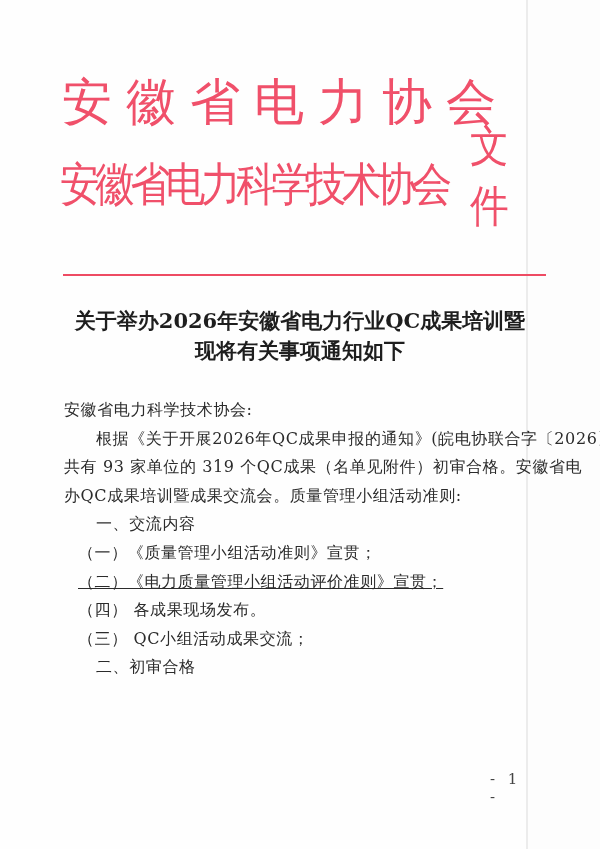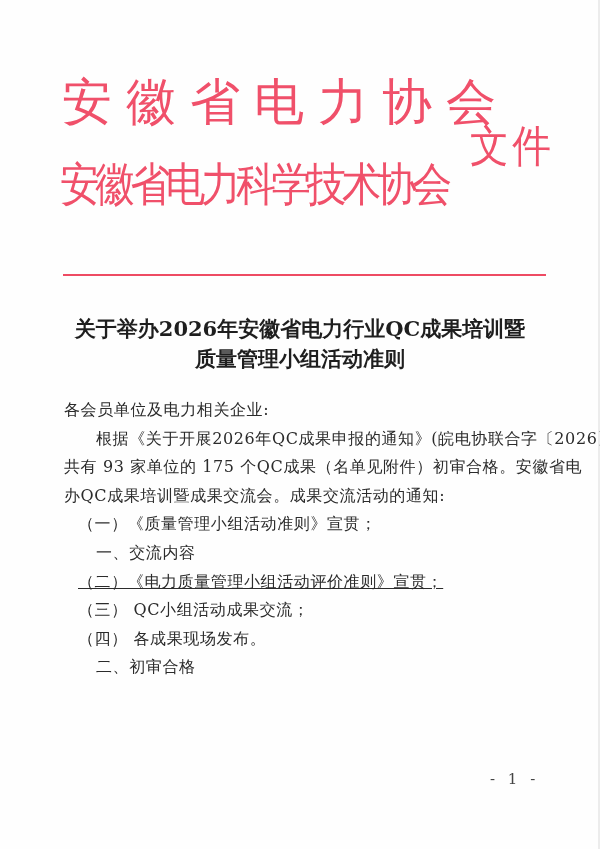--- a/index.html
+++ b/index.html
@@ -12,21 +12,21 @@
       height: 849px;
       position: relative;
       overflow: hidden;
       background: #fdfdfd;
       font-family: "DejaVu Serif", "Liberation Serif", serif;
       color: #2a2a2a;
     }
     .page {
       position: absolute;
       left: 0; top: 0;
-      width: 600px; height: 849px;
+      width: 528px; height: 849px;
       background: #fefefe;
     }
     .page-edge {
       position: absolute;
       right: 0; top: 0;
       width: 2px; height: 849px;
       background: #ececec;
     }
     
     .header-org {
@@ -87,21 +87,20 @@
     .title {
       position: absolute;
       left: 60px;
       width: 480px;
       text-align: center;
       font-weight: bold;
       font-size: 21px;
       line-height: 30px;
       color: #1e1e1e;
       white-space: nowrap;
-      margin-top: 8px;
     }
     .title-1 { top: 306px; }
     .title-2 { top: 336px; }
     
     .body {
       position: absolute;
       left: 64px;
       top: 396px;
       width: 470px;
     }
@@ -128,29 +127,29 @@
 <div class="page">
   <div class="page-edge"></div>
 
   <div class="header-org org-line-1">安徽省电力协会</div>
   <div class="header-org org-line-2">安徽省电力科学技术协会</div>
   <div class="doc-word">文件</div>
 
   <div class="red-rule"></div>
 
   <div class="title title-1">关于举办2026年安徽省电力行业QC成果培训暨</div>
-  <div class="title title-2">质量管理小组活动准则</div>
+  <div class="title title-2">现将有关事项通知如下</div>
 
   <div class="body">
-    <div class="line">各会员单位及电力相关企业:</div>
+    <div class="line">安徽省电力科学技术协会:</div>
     <div class="line indent">根据《关于开展2026年QC成果申报的通知》(皖电协联合字〔2026〕</div>
-    <div class="line">共有 93 家单位的 175 个QC成果（名单见附件）初审合格。安徽省电</div>
-    <div class="line">办QC成果培训暨成果交流会。成果交流活动的通知:</div>
+    <div class="line">共有 93 家单位的 319 个QC成果（名单见附件）初审合格。安徽省电</div>
+    <div class="line">办QC成果培训暨成果交流会。质量管理小组活动准则:</div>
+    <div class="line indent">一、交流内容</div>
     <div class="line indent" style="padding-left:14px;">（一）《质量管理小组活动准则》宣贯；</div>
-    <div class="line indent">一、交流内容</div>
     <div class="line indent" style="padding-left:14px;text-decoration:underline;">（二）《电力质量管理小组活动评价准则》宣贯；</div>
+    <div class="line indent" style="padding-left:14px;">（四） 各成果现场发布。</div>
     <div class="line indent" style="padding-left:14px;">（三） QC小组活动成果交流；</div>
-    <div class="line indent" style="padding-left:14px;">（四） 各成果现场发布。</div>
     <div class="line indent">二、初审合格</div>
   </div>
 
   <div class="page-number">- 1 -</div>
 </div>
 
 </body></html>

